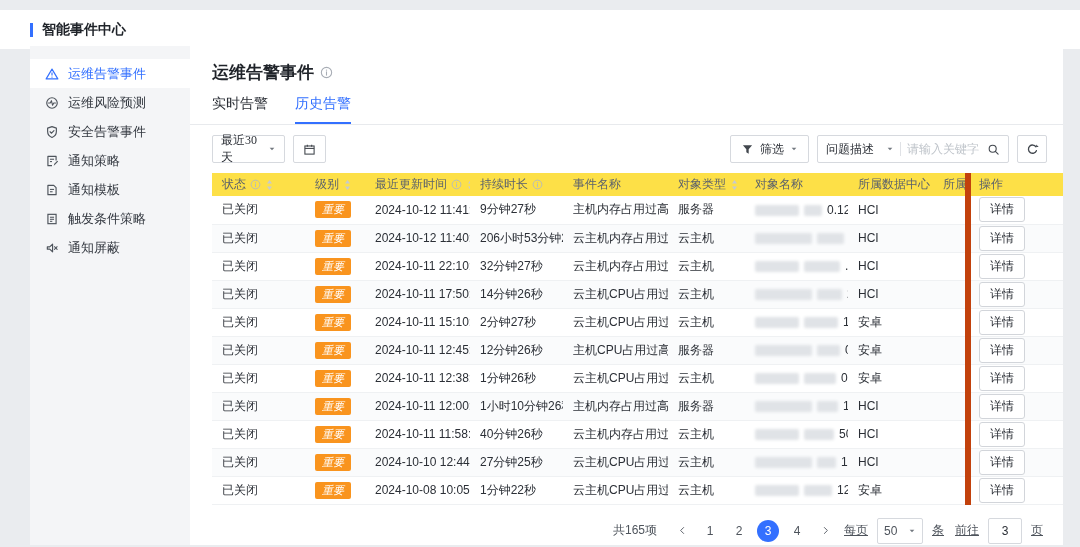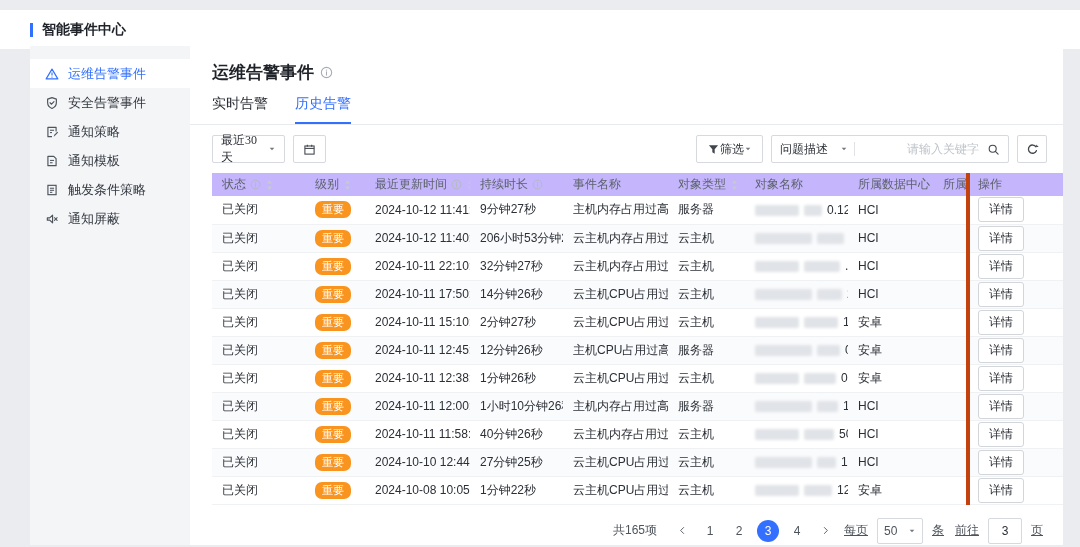--- a/index.html
+++ b/index.html
@@ -39,44 +39,44 @@
 
   
   .toolbar { display:flex; align-items:flex-start; margin:10px 16px 0 22px; gap:8px;font-family:Liberation Serif, serif; }
   .ctl { height:28px; border:1px solid #d6d9de; border-radius:2px; background:#fff;
     display:flex; align-items:center; font-size:12px; color:#2b2f36; cursor:pointer; }
   .range-select { width:73px; padding:0 8px; justify-content:space-between; }
   .date-box { padding:0 9px; gap:7px; }
   .caret { width:8px; height:8px; color:#737980; flex:0 0 8px; }
   .cal-icon, .funnel-icon, .search-icon, .refresh-icon { width:13px; height:13px; color:#42474e; }
   .spacer { flex:1; }
-  .filter-btn { padding:0 10px; }
+  .filter-btn { padding:0 10px; gap:6px; }
   .search-combo { padding:0 8px; gap:6px; cursor:text; }
   .search-cat { display:flex; align-items:center; gap:12px; cursor:pointer; }
   .combo-div { width:1px; height:14px; background:#e0e2e6; }
   .search-input { border:none; outline:none; width:74px; font-size:12px; color:#2b2f36;
-    font-family:inherit; background:transparent;margin-left:46px; }
+    font-family:inherit; background:transparent; }
   .search-input::placeholder { color:#bfc4ca; }
   .refresh-btn { width:30px; justify-content:center; }
 
   
   .table-wrap { margin:10px 0 0 22px; }
   table { width:851px; table-layout:fixed; border-collapse:collapse; font-size:12px; }
-  thead th { height:23px; background:#c4b5fd; font-weight:normal; text-align:left;
+  thead th { height:23px; background:#fde047; font-weight:normal; text-align:left;
     color:#5c626b; padding:0 4px 0 10px; white-space:nowrap; overflow:hidden; }
   thead th .hflex { display:flex; align-items:center; gap:4px; }
   .sort-icon { width:9px; height:12px; color:#c6cad0; flex:0 0 9px; }
   .th-info { width:11px; height:11px; color:#b4b9c0; flex:0 0 11px; }
   tbody td { height:28px; border-bottom:1px solid #eff1f3; padding:0 4px 0 10px;
     white-space:nowrap; overflow:hidden; color:#2b2f36; }
   tbody tr:nth-child(even) td { background:#fafbfc; }
-  td.opcol, th.opcol { border-left:4px solid #c2410c; padding-left:8px; }
+  td.opcol, th.opcol { border-left:6px solid #c2410c; padding-left:8px; }
   tbody tr:nth-child(even) td.opcol { background:#fafbfc; }
   .badge { display:inline-block; color:#fff; font-size:11px; line-height:1;
-    padding:3px 7px; border-radius:7px; }
+    padding:3px 7px; border-radius:2px;font-style:italic; }
   .detail-btn { display:inline-block; border:1px solid #d2d5da; background:#fff;
     border-radius:3px; font-size:12px; color:#2b2f36; padding:3px 10px; cursor:pointer; }
   .blob { display:inline-block; height:11px; background:#e0e3e7; border-radius:2px;
     filter:blur(1.5px); vertical-align:middle; margin-right:5px; }
   .objname-suffix { color:#2b2f36; }
 
   
   .pagination { display:flex; justify-content:flex-end; align-items:center;
     margin:13px 18px 0 0; gap:7px; font-size:12px; color:#4e545c; }
   .pg-total { margin-right:8px; }
@@ -175,20 +175,26 @@
 
 <nav class="sidebar">
   <div class="side-item active">
     <svg class="sicon">
         <use href="#sym-warning-triangle-icon"></use>
       </svg>
     <span>运维告警事件</span>
   </div>
   <div class="side-item">
     <svg class="sicon">
+        <use href="#sym-risk-pulse-icon"></use>
+      </svg>
+    <span>运维风险预测</span>
+  </div>
+  <div class="side-item">
+    <svg class="sicon">
         <use href="#sym-shield-check-icon"></use>
       </svg>
     <span>安全告警事件</span>
   </div>
   <div class="side-item">
     <svg class="sicon">
         <use href="#sym-doc-edit-icon"></use>
       </svg>
     <span>通知策略</span>
   </div>

